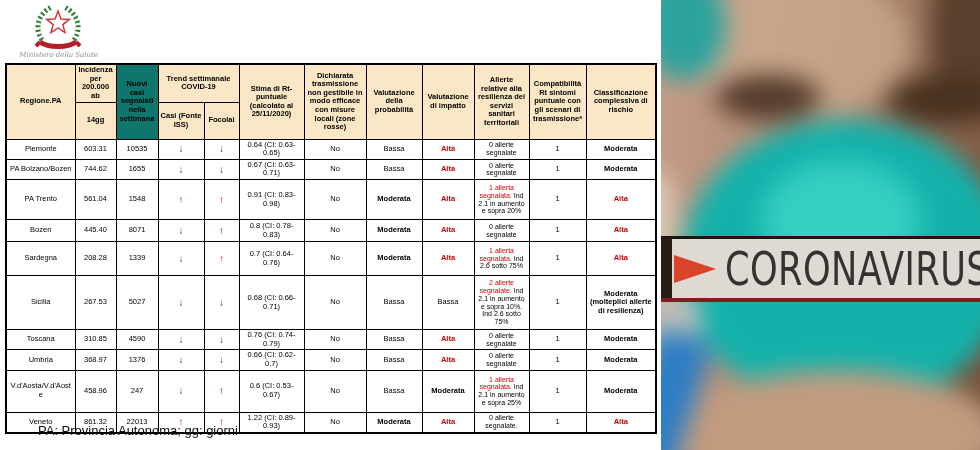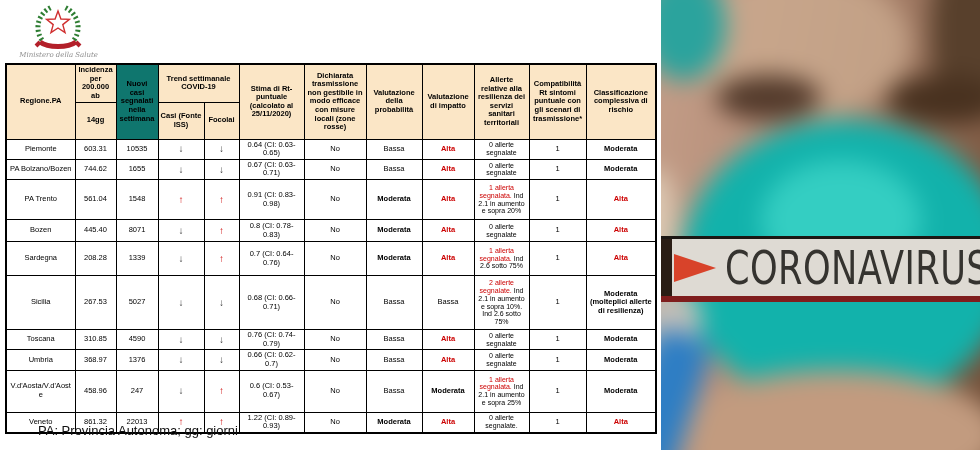--- a/index.html
+++ b/index.html
@@ -46,21 +46,21 @@
   .ph-eye-r{left:255px;top:105px;width:115px;height:50px;border-radius:50%;background:#48311f;}
   .ph-hair{left:300px;top:-20px;width:110px;height:160px;border-radius:40%;background:#58402c;}
   .ph-mask{left:50px;top:150px;width:330px;height:290px;border-radius:50%;background:#12b2ab;}
   .ph-mask-hi{left:130px;top:190px;width:160px;height:120px;border-radius:50%;background:#3bd2c5;opacity:.85;}
   .ph-neck{left:40px;top:400px;width:330px;height:130px;border-radius:50%;background:#c29b7f;}
   .ph-gray{left:10px;top:320px;width:60px;height:100px;background:#c3bfb8;border-radius:30%;}
   .ph-shoulder{left:0px;top:360px;width:60px;height:160px;background:#2e7ec4;border-radius:20%;transform:rotate(18deg);}
   
   .band{
     position:absolute;left:0;right:0;top:236px;height:66px;box-sizing:border-box;
-    background:#dedad3;border-top:3px solid #1b1713;border-bottom:6px solid #7f1d1d;
+    background:#dedad3;border-top:3px solid #1b1713;border-bottom:4px solid #7f1d1d;
   }
   .band-cap{position:absolute;left:0;top:0;bottom:0;width:11px;background:#2a1d15;}
   .band-arrow{
     position:absolute;left:13px;top:50%;transform:translateY(-50%);
     width:0;height:0;border-top:14px solid transparent;border-bottom:14px solid transparent;
     border-left:42px solid #d8432a;
   }
   .band-text{
     position:absolute;left:64px;top:0;height:100%;display:flex;align-items:center;
     font-size:44px;color:#35332f;letter-spacing:.5px;white-space:nowrap;

